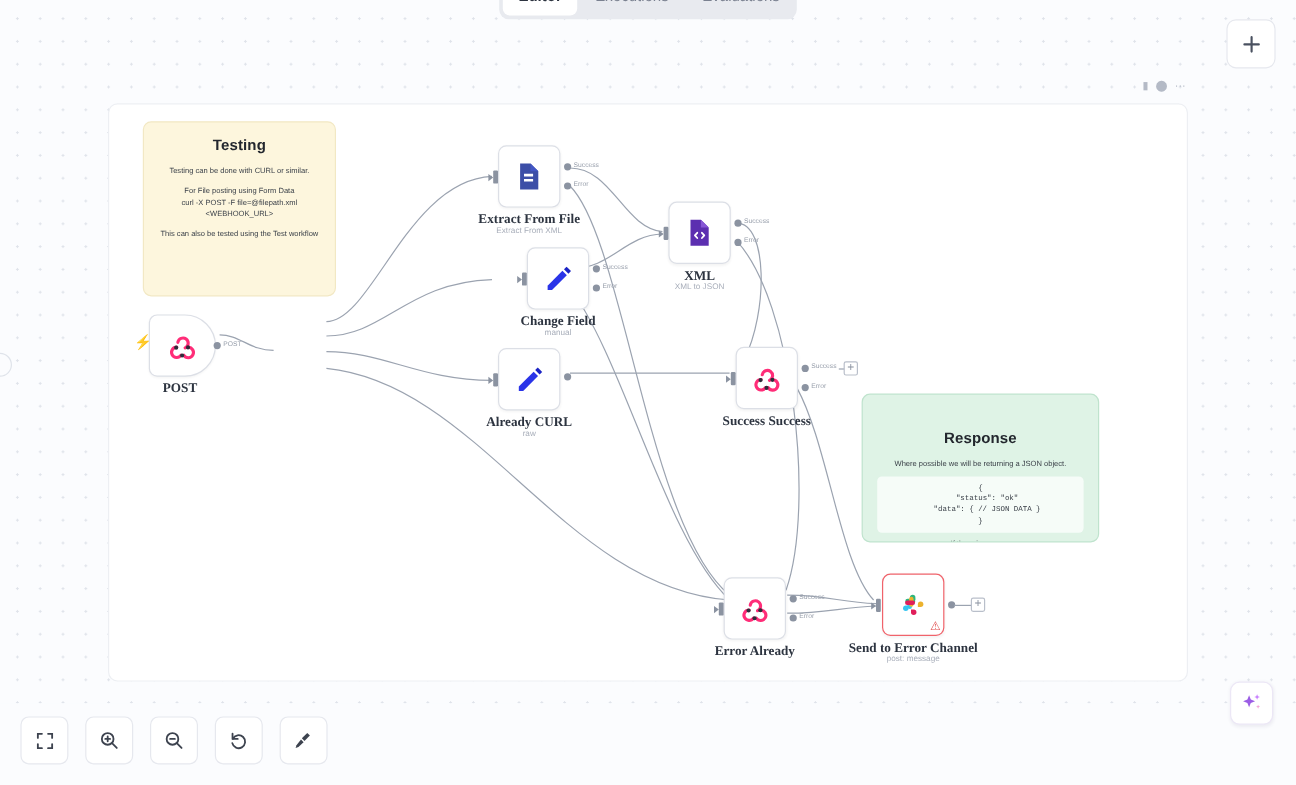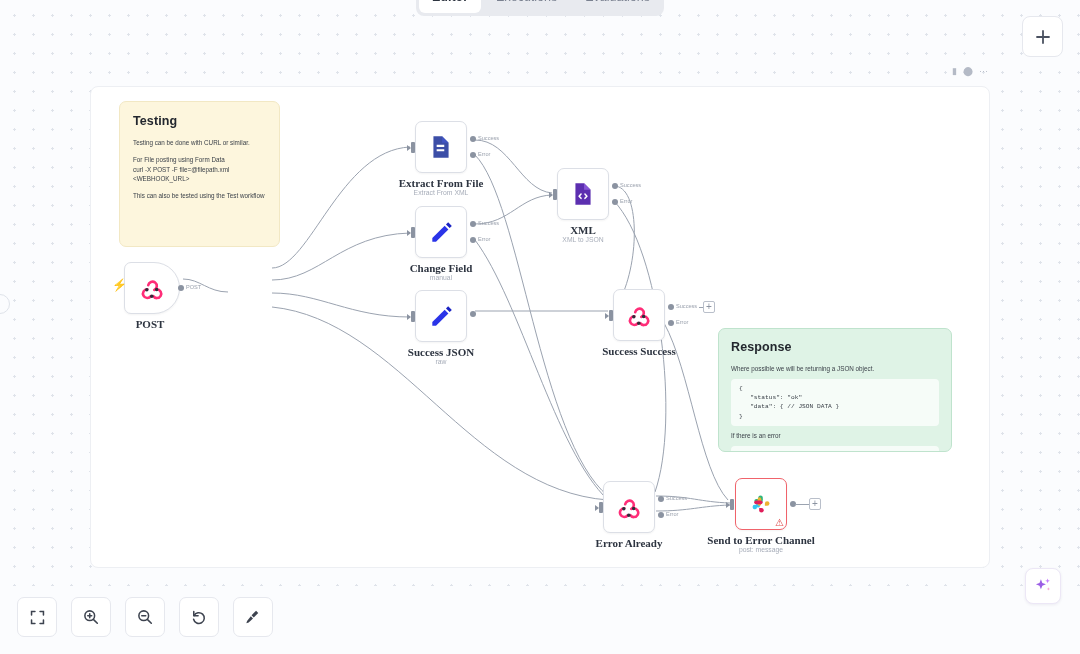--- a/index.html
+++ b/index.html
@@ -53,31 +53,31 @@
   .note-tools span { font-size: 9px; line-height: 1; }
 
   .left-handle {
     position: absolute; left: -10px; top: 294px;
     width: 20px; height: 20px; border-radius: 50%;
     border: 1px solid #dfe3ea; background: #fbfcfe;
   }
 
   
   .sticky {
-    position: absolute; border-radius: 7px; overflow: hidden;
+    position: absolute; border-radius: 7px; overflow: hidden; text-align: center;
   }
   .sticky.yellow {
     left: 119px; top: 101px; width: 161px; height: 146px;
     background: #fdf6dd; border: 1px solid #f2e8c4;
     padding: 12px 13px;
   }
   .sticky.green {
-    left: 718px; top: 328px; width: 234px; height: 124px;
+    left: 718px; top: 328px; width: 198px; height: 124px;
     background: #dff3e6; border: 1px solid #bfe3cd;
-    padding: 11px 12px;
+    padding: 29px 12px;
   }
   .sticky h3 { font-size: 12.5px; color: #23272e; font-weight: 700; margin-bottom: 10px; letter-spacing: .1px; }
   .sticky .ln { font-size: 6.3px; color: #3b4149; line-height: 1.55; white-space: pre-wrap; }
   .sticky .gap { height: 7px; }
   .codebox {
     background: rgba(255,255,255,.72);
     border-radius: 4px; padding: 5px 8px; margin: 5px 0;
   }
   .codebox pre {
     font-family: "Liberation Mono", monospace;
@@ -268,21 +268,21 @@
         </svg>
       </div>
       <div class="port" style="left:55px; top:15px;"></div>
       <div class="port" style="left:55px; top:31px;"></div>
       <div class="plabel" style="left:63px; top:14px;">Success</div>
       <div class="plabel" style="left:63px; top:30px;">Error</div>
       <div class="nlabel">Extract From File</div>
       <div class="nsub">Extract From XML</div>
     </div>
 
-    <div class="node" style="left:415px; top:206px;">
+    <div class="node" style="left:439px; top:206px;">
       <div class="inport" style="left:-4px; top:21px;"></div>
       <div class="nbox">
         <svg class="ico" viewBox="0 0 24 24">
           <path fill="#2a34e8" d="M4 17.6L15.4 6.2l3.4 3.4L7.4 21H4z"></path>
           <path fill="#1a23c4" d="M16.6 5l2-2 3.4 3.4-2 2z"></path>
         </svg>
       </div>
       <div class="port" style="left:55px; top:15px;"></div>
       <div class="port" style="left:55px; top:31px;"></div>
       <div class="plabel" style="left:63px; top:14px;">Success</div>
@@ -293,21 +293,21 @@
 
     <div class="node" style="left:415px; top:290px;">
       <div class="inport" style="left:-4px; top:21px;"></div>
       <div class="nbox">
         <svg class="ico" viewBox="0 0 24 24">
           <path fill="#2a34e8" d="M4 17.6L15.4 6.2l3.4 3.4L7.4 21H4z"></path>
           <path fill="#1a23c4" d="M16.6 5l2-2 3.4 3.4-2 2z"></path>
         </svg>
       </div>
       <div class="port" style="left:55px; top:21px;"></div>
-      <div class="nlabel">Success JSON</div>
+      <div class="nlabel">Already CURL</div>
       <div class="nsub">raw</div>
     </div>
 
     <div class="node" style="left:557px; top:168px;">
       <div class="inport" style="left:-4px; top:21px;"></div>
       <div class="nbox">
         <svg class="ico" viewBox="0 0 24 24">
           <path fill="#5c2fb0" d="M5 2h8l6 6v14H5z"></path>
           <path fill="#8757d6" d="M13 2l6 6h-6z"></path>
           <g fill="none" stroke="#fff" stroke-width="1.4" stroke-linecap="round" stroke-linejoin="round">

